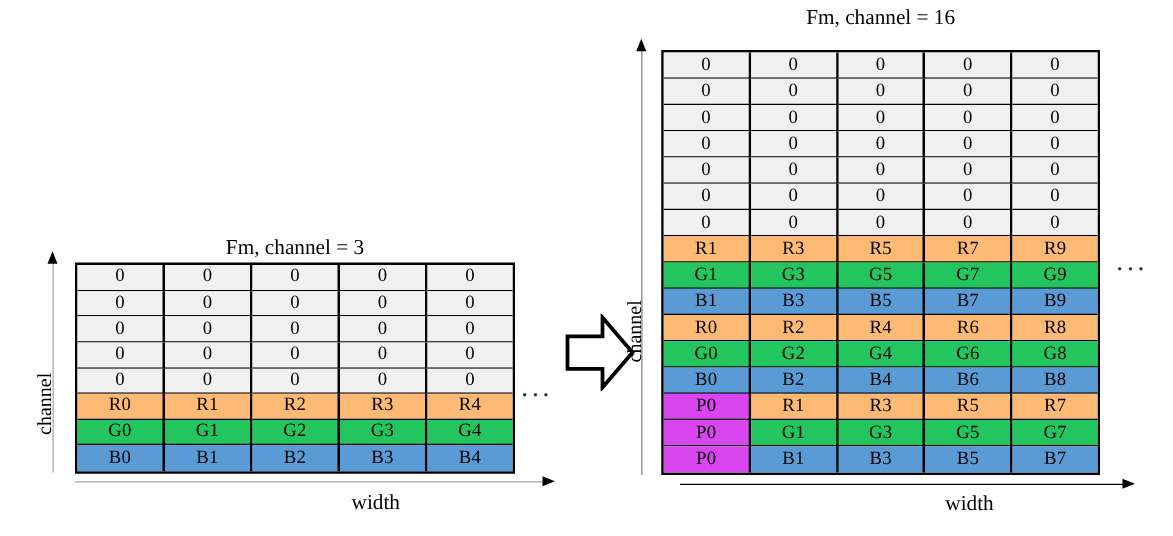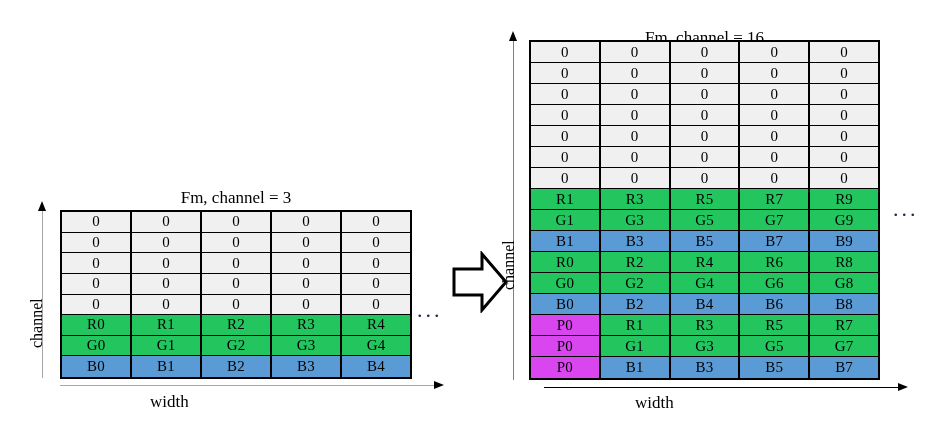--- a/index.html
+++ b/index.html
@@ -52,21 +52,21 @@
     font-size: 15px;
     line-height: 1;
     letter-spacing: 0.2px;
     overflow: hidden;
   }
   .grid-row:last-child .cell { border-bottom: none; }
   .grid-row .cell:last-child { border-right: none; }
 
   .c-zero  { background: #f0f0f0; }
   .c-pad   { background: #d946ef; }
-  .c-red   { background: #22c55e; }
+  .c-red   { background: #fdba74; }
   .c-green { background: #22c55e; }
   .c-blue  { background: #5b9bd5; }
 
   
   .axis-v {
     position: absolute;
     width: 1px;
     background: #a6a6a6;
   }
   .axis-v .arrowhead {
@@ -101,21 +101,21 @@
   .label-channel {
     position: absolute;
     font-size: 16px;
     white-space: nowrap;
     transform-origin: 0 0;
     transform: rotate(-90deg);
   }
   .label-width {
     position: absolute;
     font-size: 17px;
-    text-align: left;
+    text-align: right;
     white-space: nowrap;
   }
 
   
   .ellipsis {
     position: absolute;
     font-size: 22px;
     letter-spacing: 3px;
     line-height: 1;
     color: #1f2b47;
@@ -209,21 +209,21 @@
 </div>
 
 <div class="block-arrow" style="left:452px; top:251px;">
   <svg width="56" height="62" viewBox="0 0 56 62" xmlns="http://www.w3.org/2000/svg">
     <polygon points="2,18 30,18 30,3 54,31 30,59 30,44 2,44" fill="#ffffff" stroke="#000000" stroke-width="3" stroke-linejoin="miter"></polygon>
   </svg>
 </div>
 
 <div class="panel">
 
-  <div class="fm-title" style="left:529px; top:28px; width:351px;">Fm, channel = 16</div>
+  <div class="fm-title" style="left:529px; top:4px; width:351px;">Fm, channel = 16</div>
 
   <div class="axis-v plain" style="left:513px; top:40px; height:340px;">
     <span class="arrowhead"></span>
   </div>
 
   <div class="label-channel" style="left:500px; top:290px;">channel</div>
 
   <div class="grid" id="right-grid" style="left:529px; top:40px; width:351px; height:340px;">
       <div class="grid-row">
         <div class="cell c-zero">0</div>

